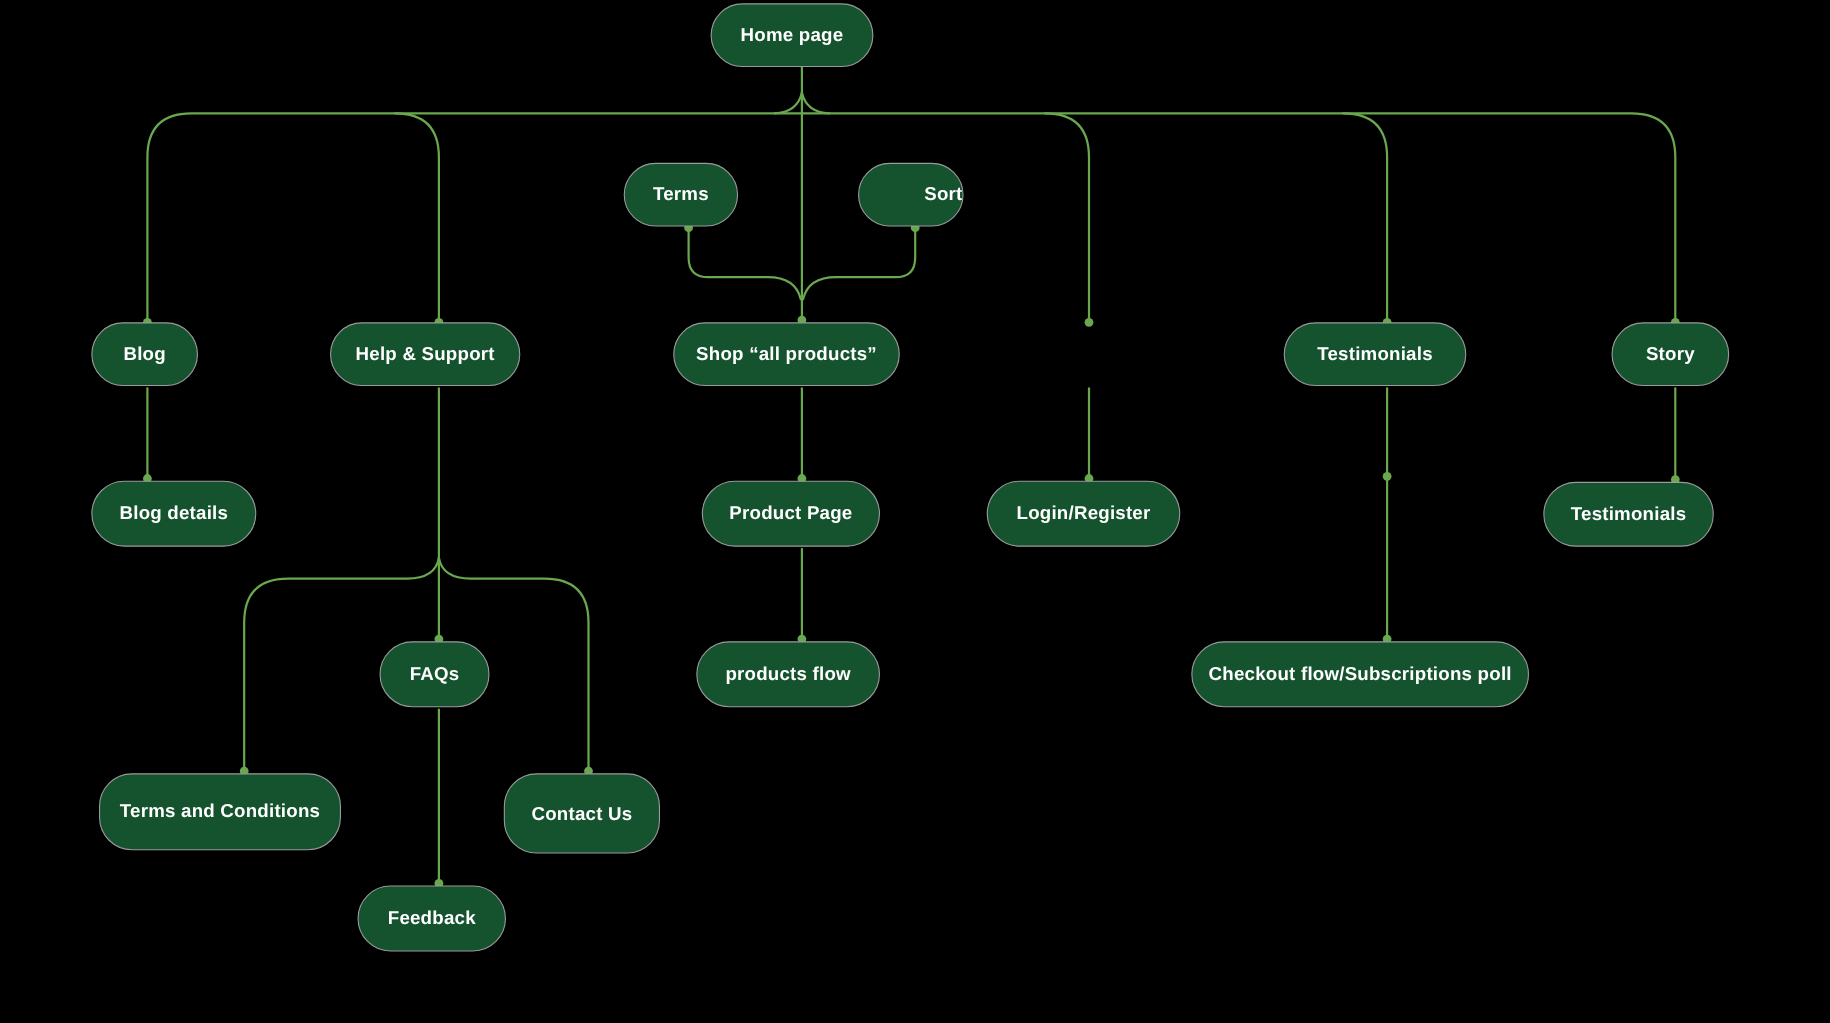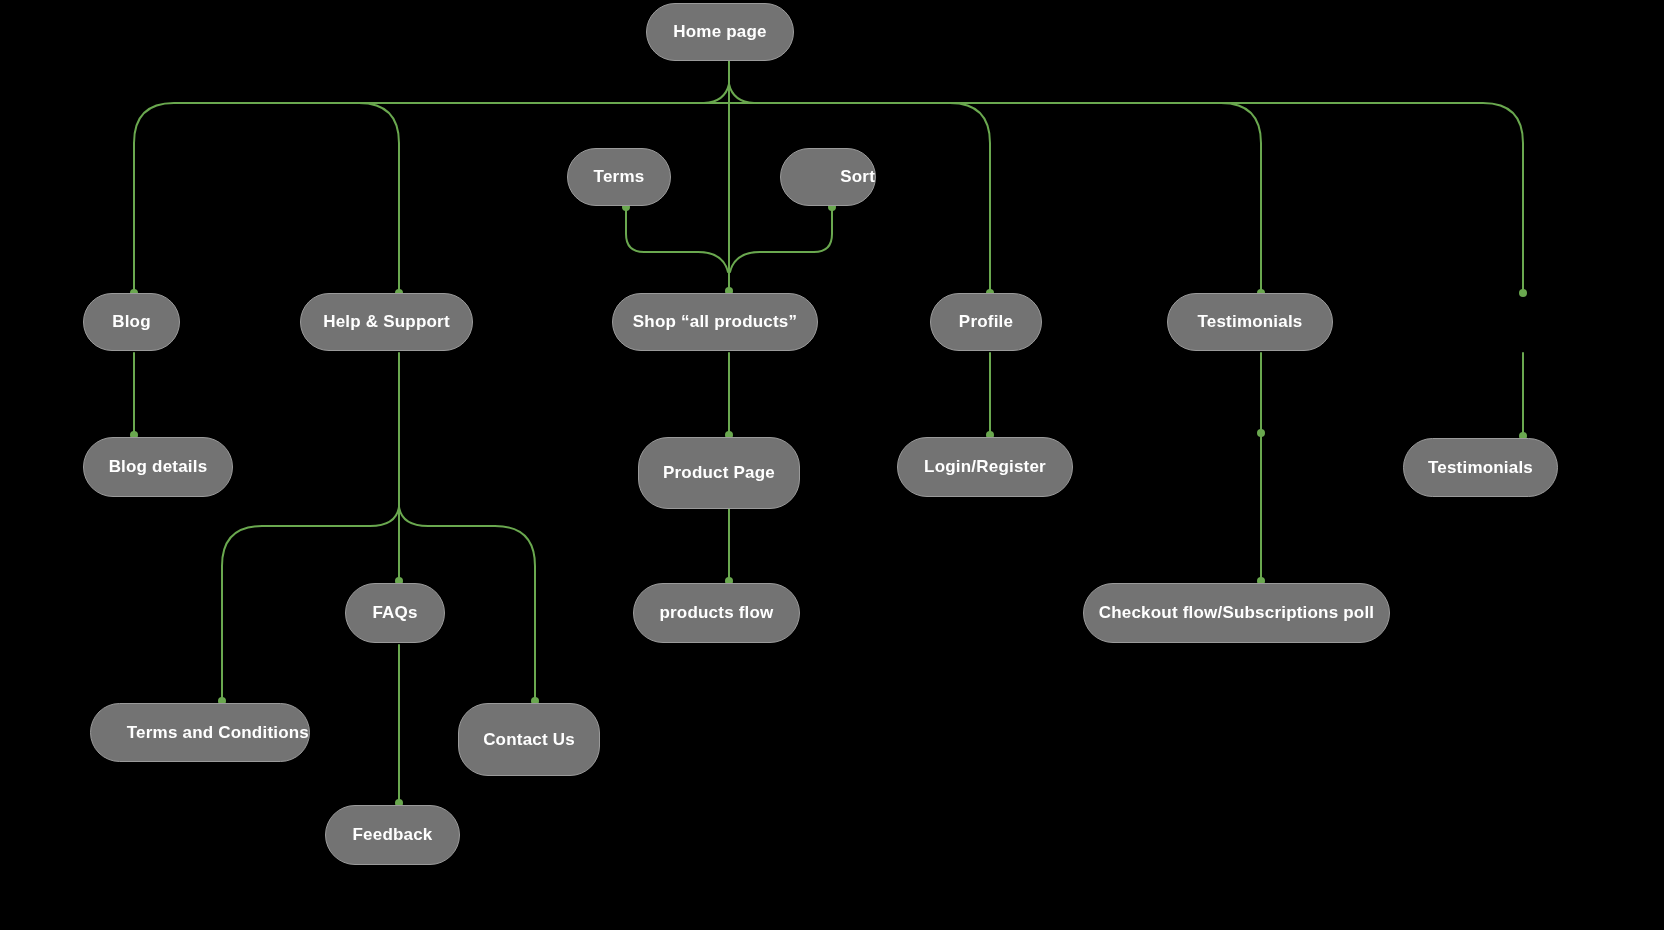--- a/index.html
+++ b/index.html
@@ -31,21 +31,21 @@
   .edge-dot {
     fill: #6aa84f;
     stroke: none;
   }
   .node {
     position: absolute;
     box-sizing: border-box;
     display: flex;
     align-items: center;
     justify-content: center;
-    background: #737373;
+    background: #14532d;
     border: 1.5px solid #9a9a9a;
     border-radius: 30px;
     color: #ffffff;
     font-weight: 700;
     font-size: 17px;
     letter-spacing: 0.2px;
     white-space: nowrap;
     text-align: center;
   }
   .node span { pointer-events: none; }
@@ -122,34 +122,34 @@
   </div>
 
   <div class="node" style="left:300px; top:293px; width:173px; height:58px;">
     <span>Help &amp; Support</span>
   </div>
 
   <div class="node" style="left:612px; top:293px; width:206px; height:58px;">
     <span>Shop “all products”</span>
   </div>
 
-  <div class="node" style="left:930px; top:293px; width:112px; height:58px;">
-    <span>Profile</span>
-  </div>
 
   <div class="node" style="left:1167px; top:293px; width:166px; height:58px;">
     <span>Testimonials</span>
   </div>
 
+  <div class="node" style="left:1465px; top:293px; width:107px; height:58px;">
+    <span>Story</span>
+  </div>
 
   <div class="node" style="left:83px; top:437px; width:150px; height:60px;">
     <span>Blog details</span>
   </div>
 
-  <div class="node" style="left:638px; top:437px; width:162px; height:72px;">
+  <div class="node" style="left:638px; top:437px; width:162px; height:60px;">
     <span>Product Page</span>
   </div>
 
   <div class="node" style="left:1403px; top:438px; width:155px; height:59px;">
     <span>Testimonials</span>
   </div>
 
   <div class="node" style="left:897px; top:437px; width:176px; height:60px;">
     <span>Login/Register</span>
   </div>
@@ -159,21 +159,21 @@
   </div>
 
   <div class="node" style="left:633px; top:583px; width:167px; height:60px;">
     <span>products flow</span>
   </div>
 
   <div class="node" style="left:1083px; top:583px; width:307px; height:60px;">
     <span>Checkout flow/Subscriptions poll</span>
   </div>
 
-  <div class="node" style="left:90px; top:703px; width:220px; height:59px;justify-content:flex-end;">
+  <div class="node" style="left:90px; top:703px; width:220px; height:70px;">
     <span>Terms and Conditions</span>
   </div>
 
   <div class="node" style="left:458px; top:703px; width:142px; height:73px;">
     <span>Contact Us</span>
   </div>
 
   <div class="node" style="left:325px; top:805px; width:135px; height:60px;text-align:center;">
     <span>Feedback</span>
   </div>

